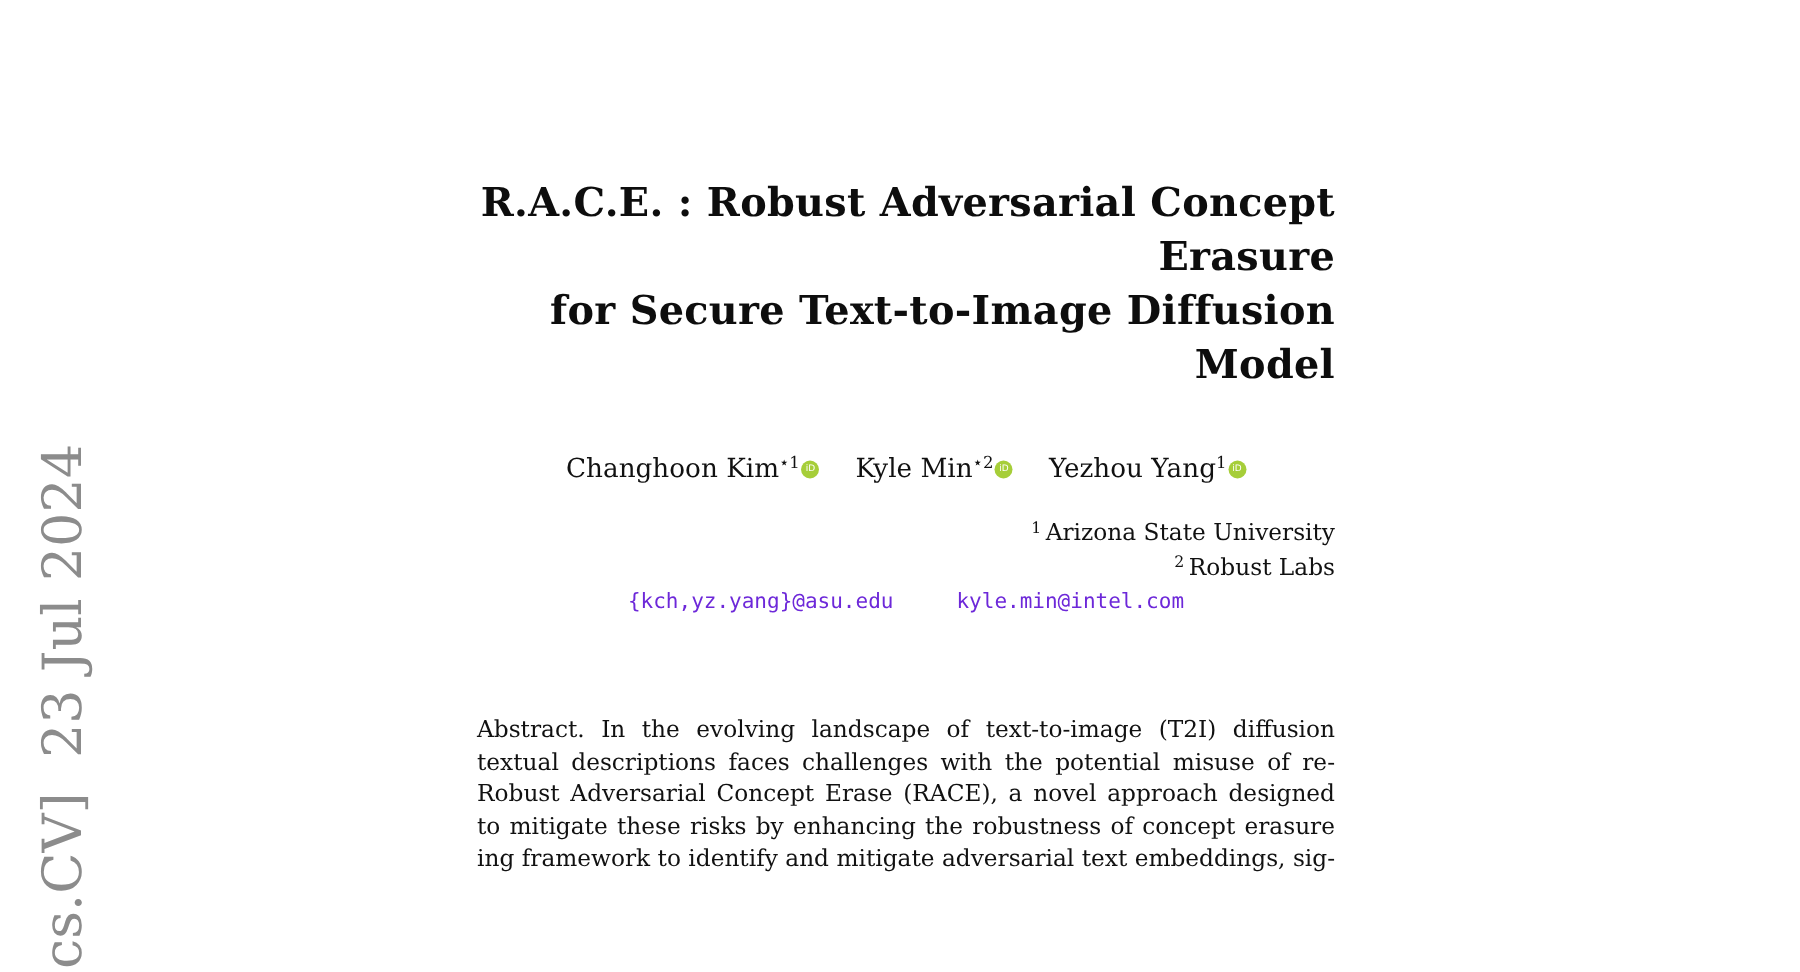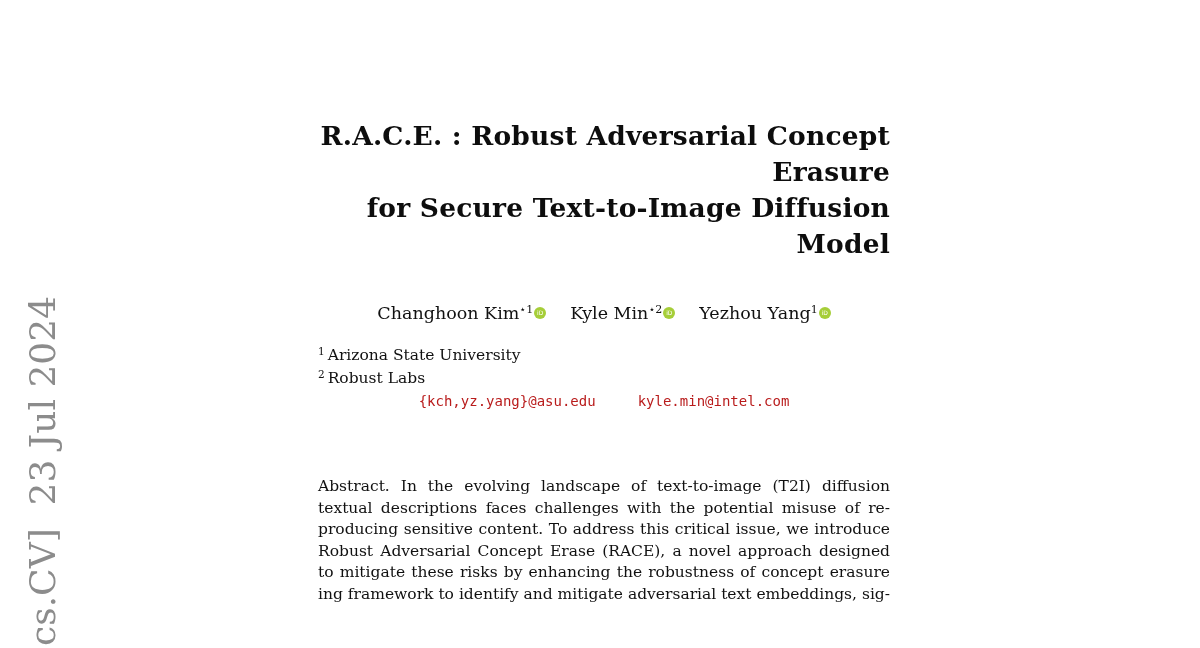--- a/index.html
+++ b/index.html
@@ -68,35 +68,35 @@
     font-size: 6px;
     line-height: 12px;
     text-align: center;
     vertical-align: 4px;
     margin-left: 1px;
     cursor: pointer;
   }
 
   .affils {
     margin-top: 20px;
-    text-align: left;
+    text-align: right;
     font-size: 15.5px;
     line-height: 22.5px;
   }
   .affils sup { font-size: 10.5px; vertical-align: 5px; line-height: 0; margin-right: 3px; }
 
   .emails-row {
     margin-top: 4px;
     display: flex;
     justify-content: center;
     gap: 42px;
     font-family: "DejaVu Sans Mono", "Liberation Mono", monospace;
     font-size: 14px;
     line-height: 17px;
-    color: #b91c1c;
+    color: #6d28d9;
   }
 
   .abstract-block {
     margin-top: 66px;
     font-size: 15.5px;
   }
   .abs-line {
     text-align: justify;
     text-align-last: justify;
     line-height: 21.6px;
@@ -131,21 +131,20 @@
 
     <div class="emails-row">
       <span>{kch,yz.yang}@asu.edu</span>
       <span>kyle.min@intel.com</span>
     </div>
 
     <div class="abstract-block">
       <div>
           <div class="abs-line"><span class="b">Abstract.</span><span> In the evolving landscape of text-to-image (T2I) diffusion</span></div>
           <div class="abs-line"><span>textual descriptions faces challenges with the potential misuse of re-</span></div>
-          <div class="abs-line"><span>producing sensitive content. To address this critical issue, we introduce</span></div>
           <div class="abs-line"><span class="b">R</span><span>obust </span><span class="b">A</span><span>dversarial </span><span class="b">C</span><span>oncept </span><span class="b">E</span><span>rase (RACE), a novel approach designed</span></div>
           <div class="abs-line"><span>to mitigate these risks by enhancing the robustness of concept erasure</span></div>
           <div class="abs-line"><span>ing framework to identify and mitigate adversarial text embeddings, sig-</span></div>
         </div>
     </div>
 
   </div>
 </div>
 
 </body></html>

